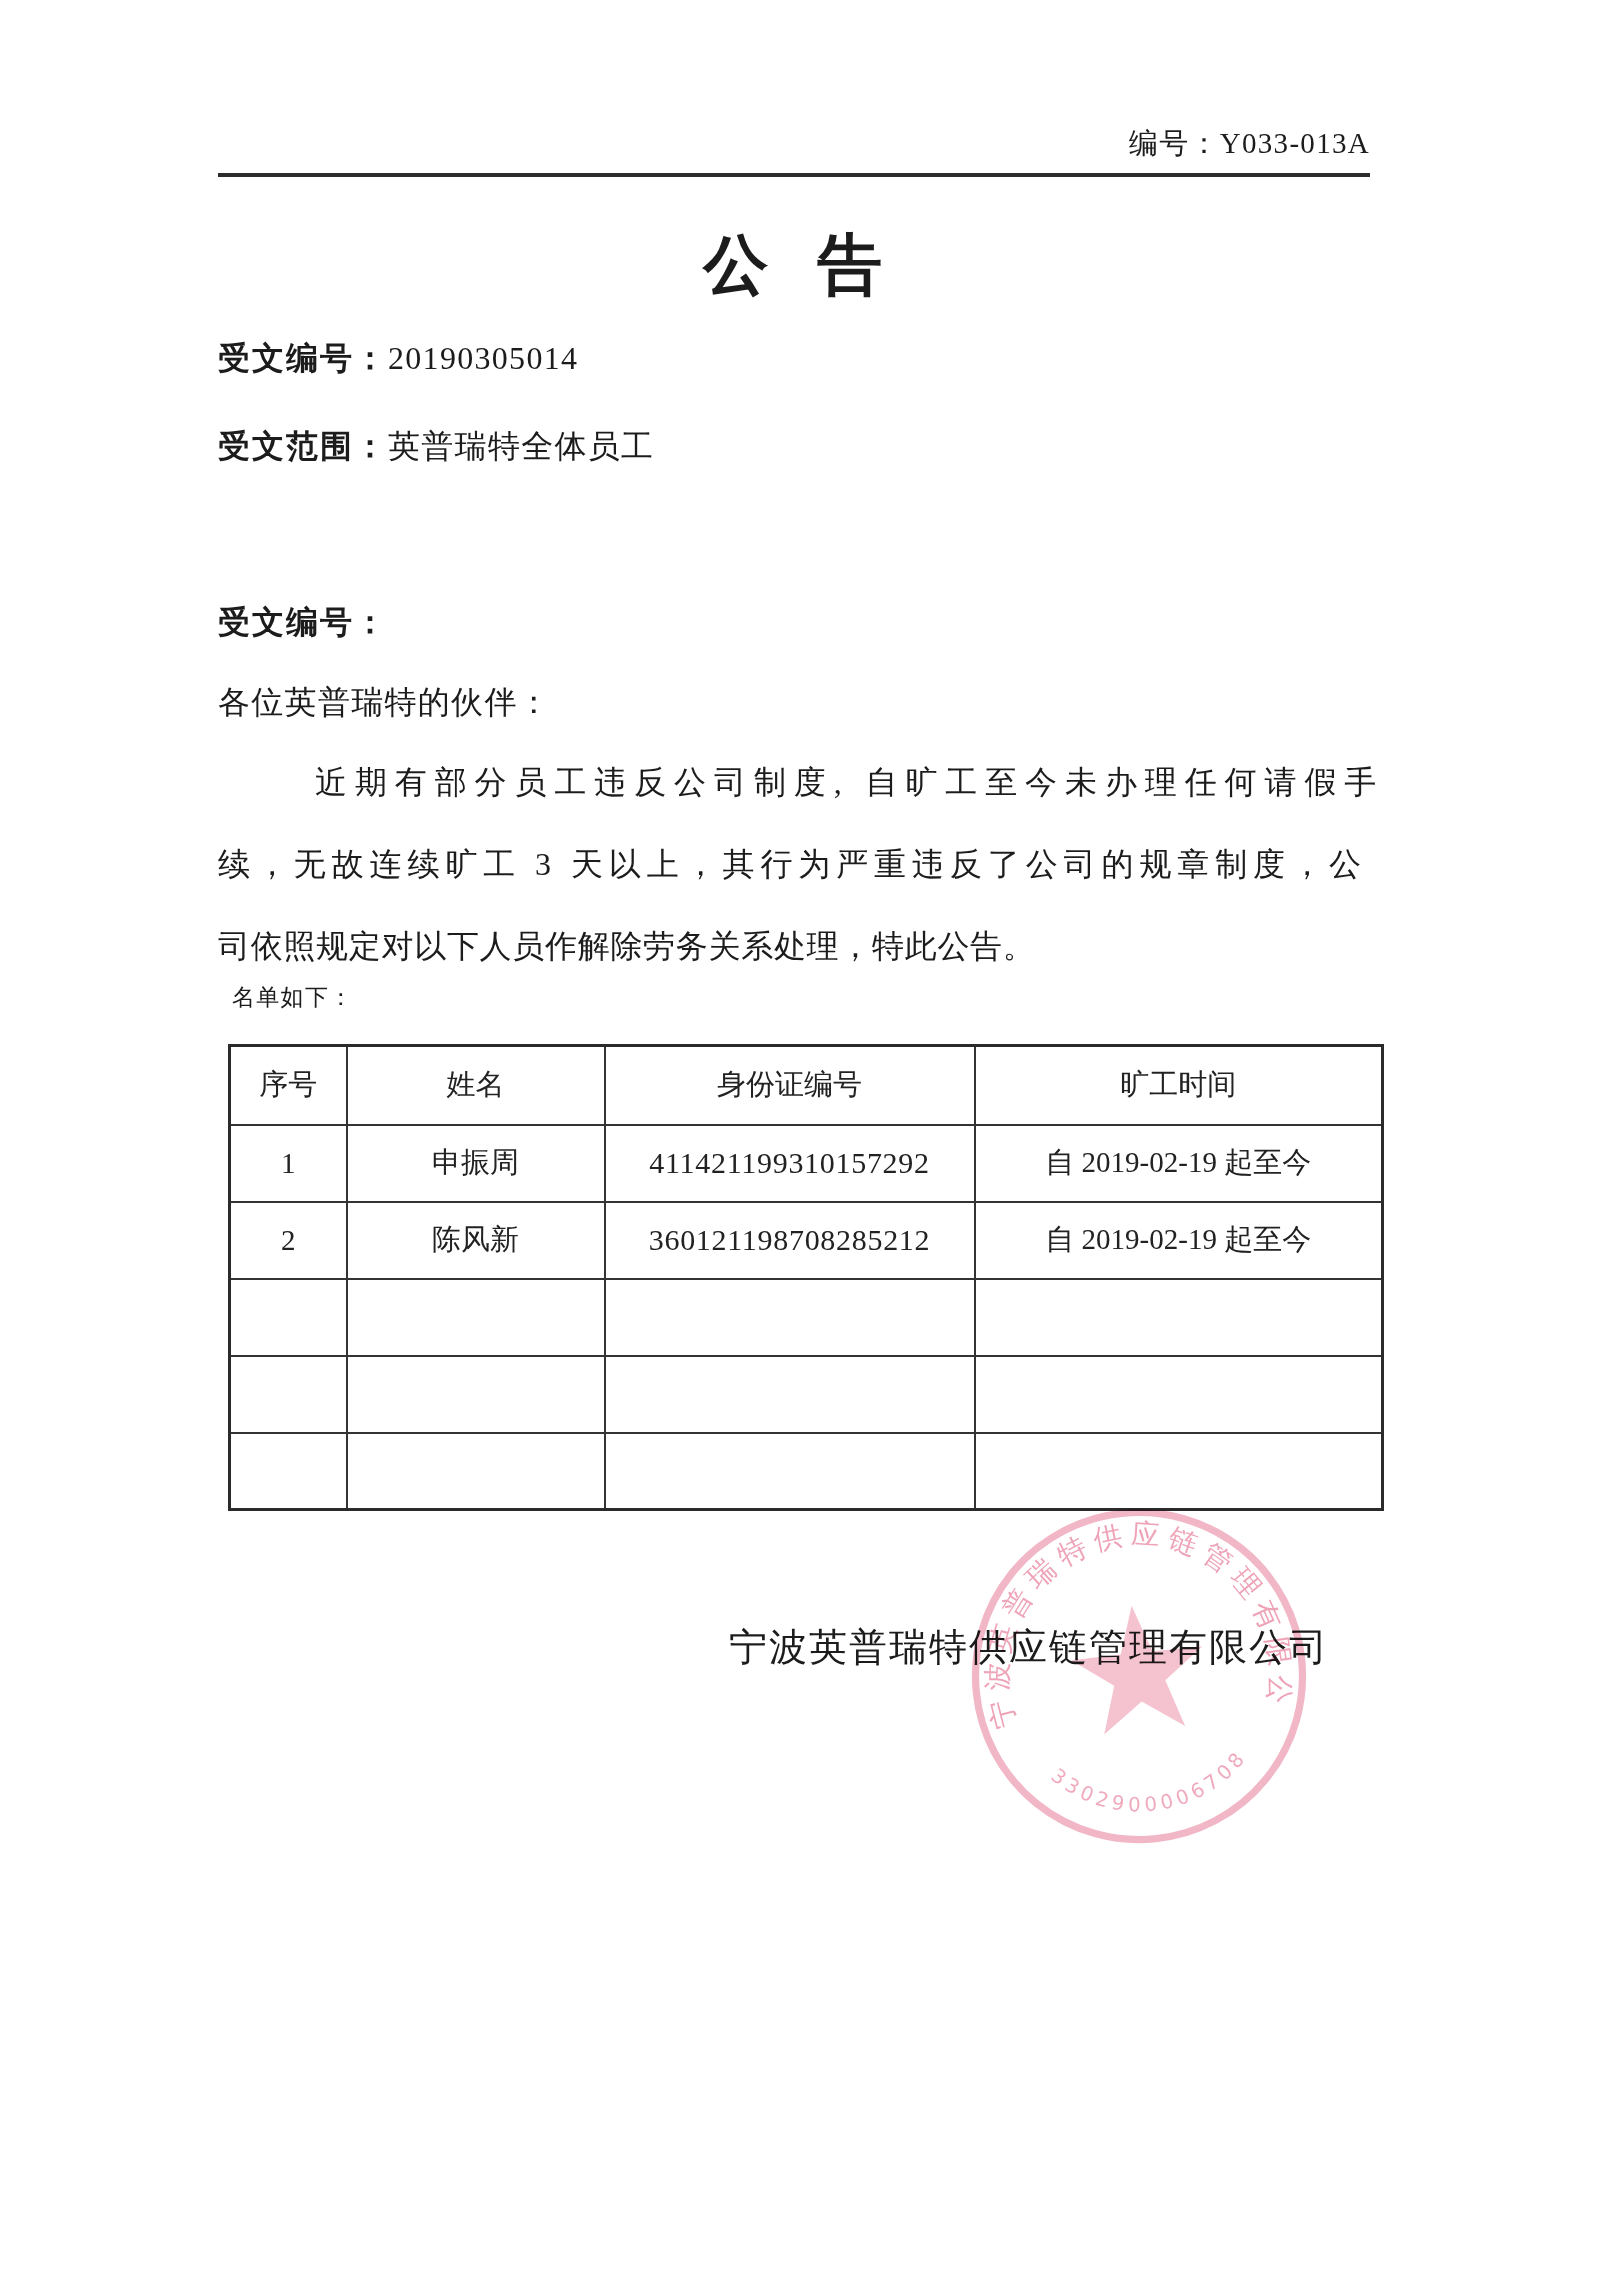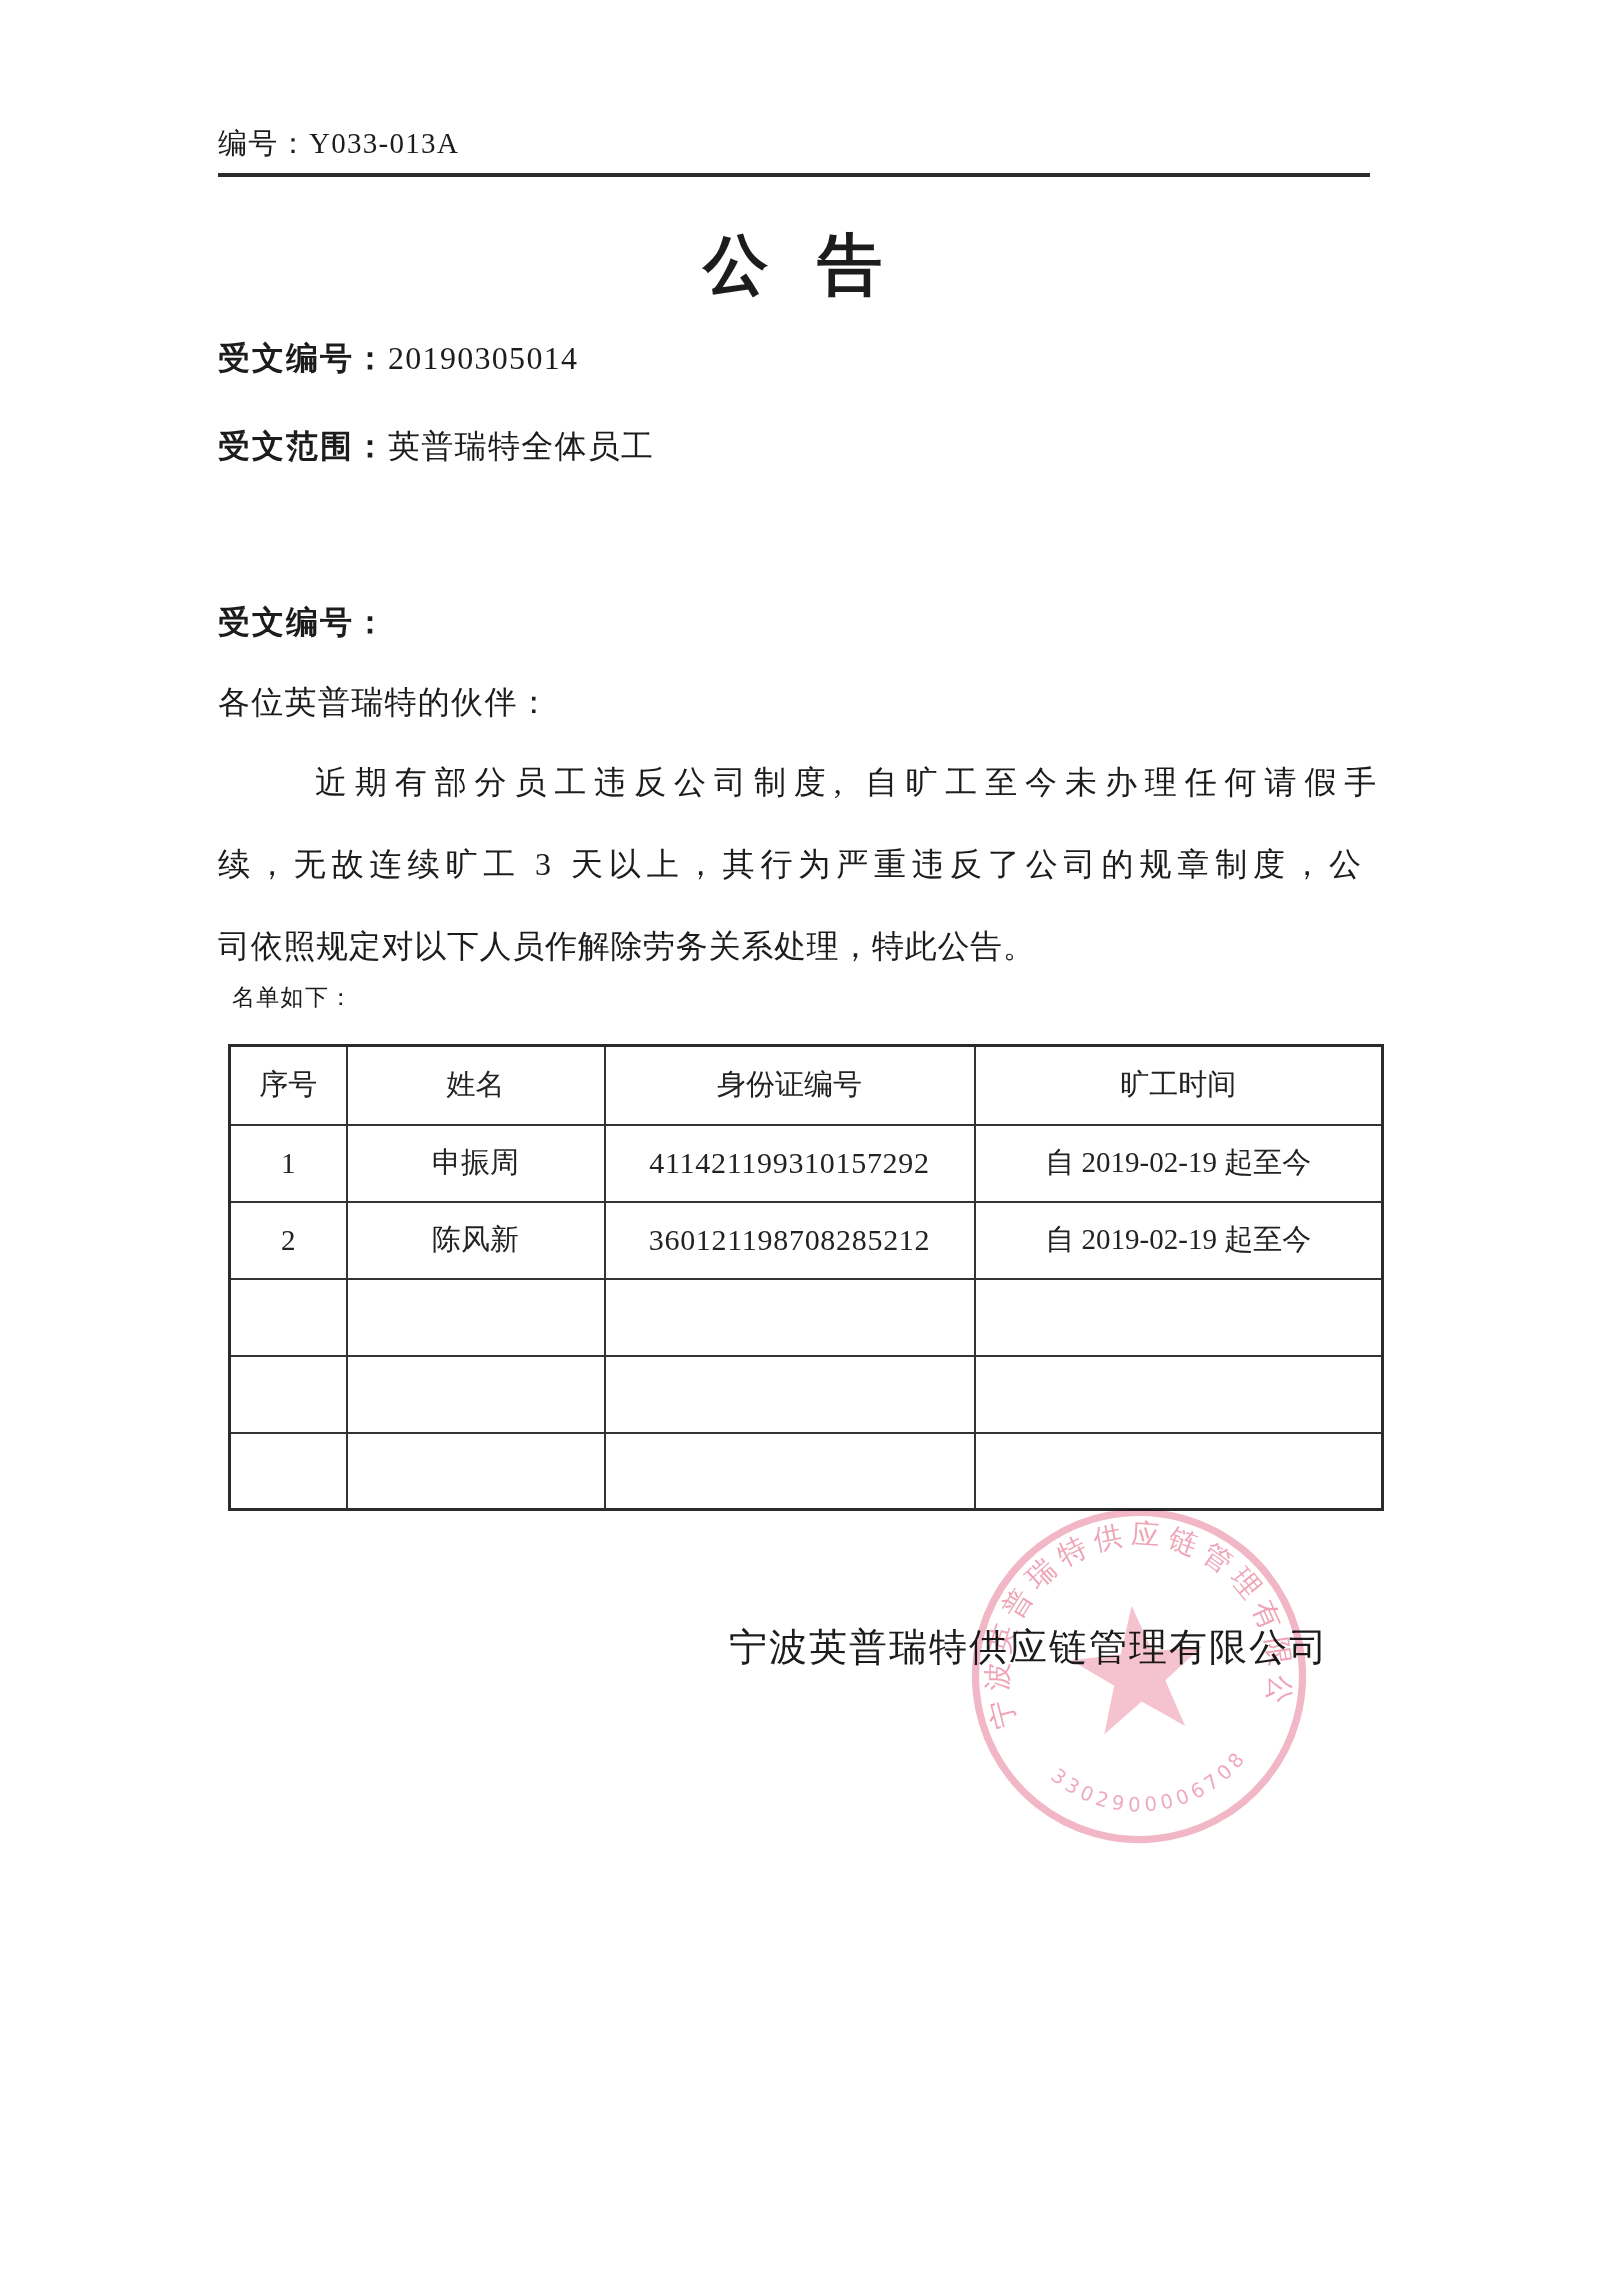--- a/index.html
+++ b/index.html
@@ -9,21 +9,21 @@
     margin:0 auto;
     background:#ffffff;
     font-family:"Liberation Serif","DejaVu Serif",serif;
     color:#1c1c1c;
     overflow:hidden;
   }
   .abs{position:absolute;}
   
   .doc-code{
     top:124px;left:218px;width:1152px;
-    font-size:29px;letter-spacing:1.3px;
+    text-align:right;font-size:29px;letter-spacing:1.3px;
   }
   .doc-code .code-label{font-weight:400;}
   
   .top-rule{
     top:173px;left:218px;width:1152px;height:3.9px;
     background:#2c2c2c;
   }
   
   .title{
     top:221px;left:218px;width:1152px;

